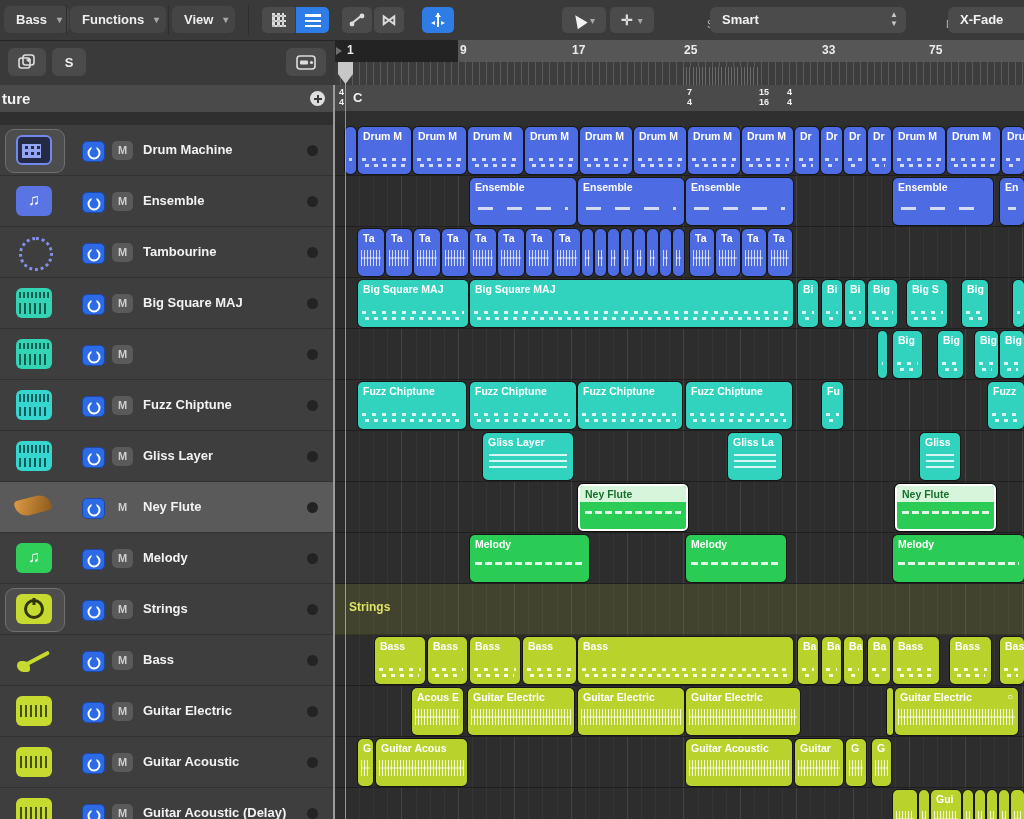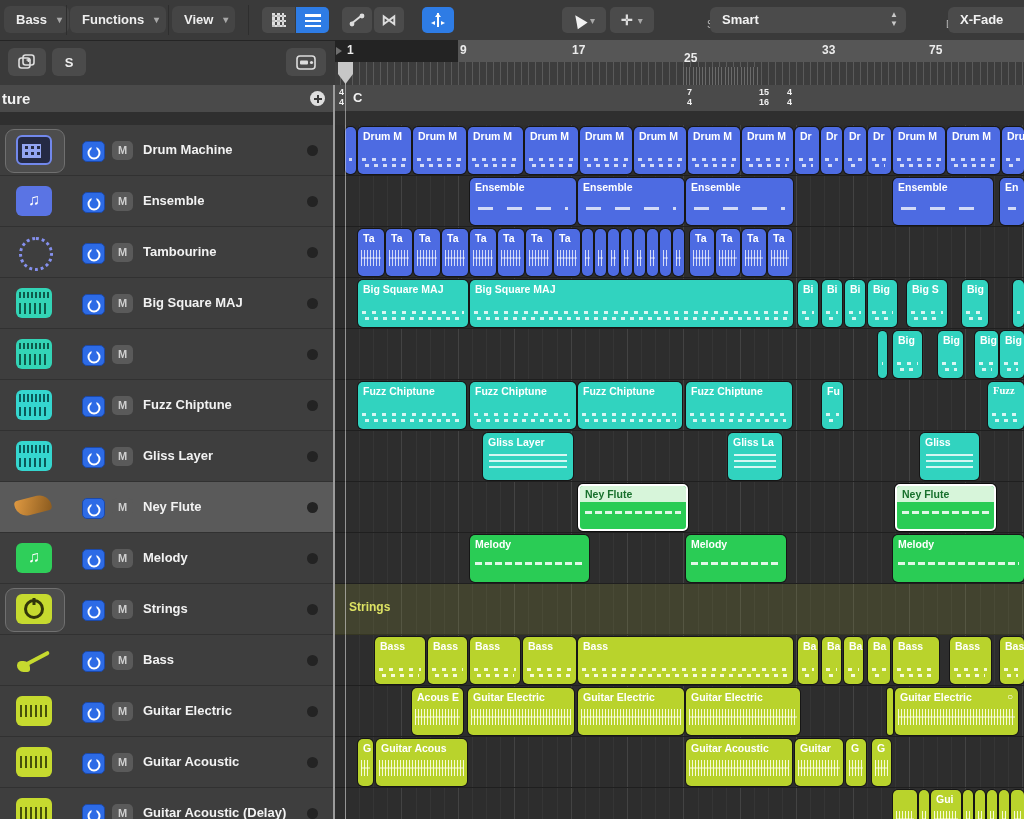--- a/index.html
+++ b/index.html
@@ -190,21 +190,21 @@
         </svg>
     </div>
   </div>
 
   <div id="ruler-nums">
     <div id="ruler-dark"></div>
     <div id="ruler-start"></div>
   <span class="bar-num" style="left: 12px;">1</span>
       <span class="bar-num" style="left: 125px;">9</span>
       <span class="bar-num" style="left: 237px;">17</span>
-      <span class="bar-num" style="left: 349px; margin-top: 8px;">25</span>
+      <span class="bar-num" style="left: 349px;">25</span>
       <span class="bar-num" style="left: 487px;">33</span>
       <span class="bar-num" style="left: 594px;">75</span>
     </div>
   <div id="ruler-ticks">
     <div id="dense-ticks"></div>
   </div>
 
   <div id="panel-header">
     <span class="title">ture</span>
     <span class="add-circle"></span>
@@ -522,30 +522,30 @@
       </div>
       <div class="region c-cyan r-midi" style="left: 243px; top: 257px; width: 104px;">
         <div class="rlabel">Fuzz Chiptune</div>
       </div>
       <div class="region c-cyan r-midi" style="left: 351px; top: 257px; width: 106px;">
         <div class="rlabel">Fuzz Chiptune</div>
       </div>
       <div class="region c-cyan r-midi" style="left: 487px; top: 257px; width: 21px;">
         <div class="rlabel">Fu</div>
       </div>
-      <div class="region c-cyan r-midi" style="left: 653px; top: 257px; width: 36px; font-family: Liberation Serif, serif;">
+      <div class="region c-cyan r-midi" style="left: 653px; top: 257px; width: 36px;">
         <div class="rlabel">Fuzz</div>
       </div>
       <div class="region c-cyan r-sustain" style="left: 148px; top: 308px; width: 90px;">
         <div class="rlabel">Gliss Layer</div>
       </div>
       <div class="region c-cyan r-sustain" style="left: 393px; top: 308px; width: 54px;">
         <div class="rlabel">Gliss La</div>
       </div>
-      <div class="region c-cyan r-sustain" style="left: 585px; top: 308px; width: 59px;">
+      <div class="region c-cyan r-sustain" style="left: 585px; top: 308px; width: 40px;">
         <div class="rlabel">Gliss</div>
       </div>
       <div class="region c-green r-melody r-selected" style="left: 243px; top: 359px; width: 106px;">
         <div class="rlabel">Ney Flute</div>
       </div>
       <div class="region c-green r-melody r-selected" style="left: 560px; top: 359px; width: 97px;">
         <div class="rlabel">Ney Flute</div>
       </div>
       <div class="region c-green r-melody" style="left: 135px; top: 410px; width: 119px;">
         <div class="rlabel">Melody</div>

